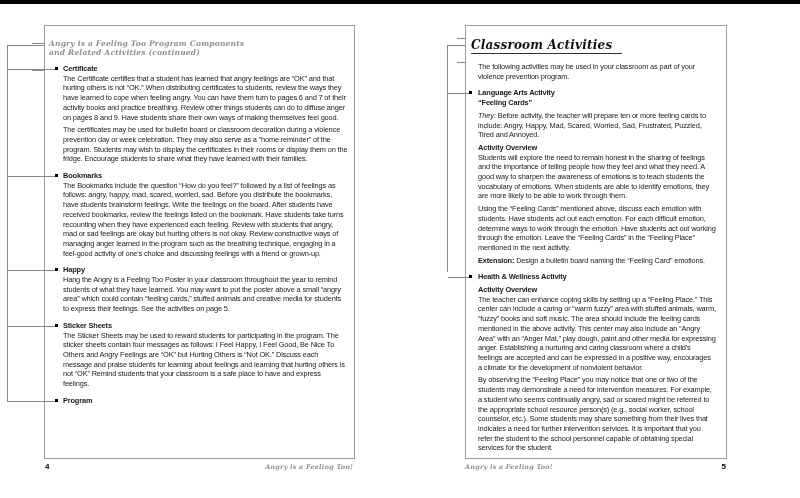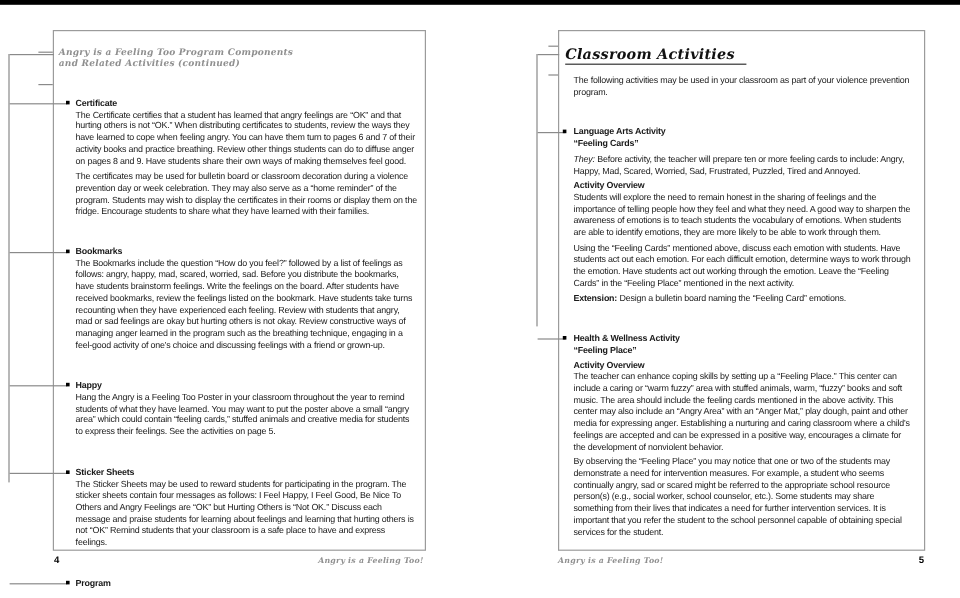--- a/index.html
+++ b/index.html
@@ -10,39 +10,39 @@
     font-family:"Liberation Sans", sans-serif;
     color:#1a1a1a;
     overflow:hidden;
   }
   .top-bar {
     position:absolute; left:0; top:0; width:800px; height:4px;
     background:#000000;
   }
   .page-wrap { position:absolute; top:25px; }
   .page-wrap.left  { left:44px;  width:311px; }
-  .page-wrap.right { left:465px; width:306px; }
+  .page-wrap.right { left:465px; width:262px; }
   .page-box {
     position:relative;
     width:100%; height:434px;
     border:1px solid #9b9b9b;
     background:#ffffff;
   }
   .page-wrap.left  .page-box { padding:14px 6px 0 18px; }
   .page-wrap.right .page-box { padding:12px 10px 0 12px; }
 
   
   .btext, .sec-head, .sub-head, .ov-head {
     font-size:7.4px;
     line-height:9.7px;
     letter-spacing:-0.15px;
     color:#1a1a1a;
   }
   .para { margin-bottom:3px; }
-  .section { margin-top:24px; position:relative; }
+  .section { margin-top:7px; position:relative; }
   .sec-head { font-weight:bold; position:relative; }
   .sub-head { font-weight:bold; }
   .ov-head  { font-weight:bold; margin-top:3px; }
   .note-block { margin-top:3px; }
   .it { font-style:italic; }
   .bd { font-weight:bold; }
 
   
   .script {
     font-family:"DejaVu Serif", serif;
@@ -177,21 +177,20 @@
       <div class="sub-head">“Feeling Cards”</div>
       <div class="btext para note-block"><span class="it">They:</span><span> Before activity, the teacher will prepare ten or more feeling cards to include: Angry, Happy, Mad, Scared, Worried, Sad, Frustrated, Puzzled, Tired and Annoyed.</span></div>
       <div class="ov-head">Activity Overview</div>
       <div class="btext para">Students will explore the need to remain honest in the sharing of feelings and the importance of telling people how they feel and what they need. A good way to sharpen the awareness of emotions is to teach students the vocabulary of emotions. When students are able to identify emotions, they are more likely to be able to work through them.</div>
       <div class="btext para">Using the “Feeling Cards” mentioned above, discuss each emotion with students. Have students act out each emotion. For each difficult emotion, determine ways to work through the emotion. Have students act out working through the emotion. Leave the “Feeling Cards” in the “Feeling Place” mentioned in the next activity.</div>
       <div class="btext para"><span class="bd">Extension:</span><span> Design a bulletin board naming the “Feeling Card” emotions.</span></div>
     </div>
 
     <div class="section">
       <div class="sec-head tick-row tick-sec">Health &amp; Wellness Activity</div>
-      <div class="sub-head">“Feeling Place”</div>
       <div class="ov-head">Activity Overview</div>
       <div class="btext para">The teacher can enhance coping skills by setting up a “Feeling Place.” This center can include a caring or “warm fuzzy” area with stuffed animals, warm, “fuzzy” books and soft music. The area should include the feeling cards mentioned in the above activity. This center may also include an “Angry Area” with an “Anger Mat,” play dough, paint and other media for expressing anger. Establishing a nurturing and caring classroom where a child's feelings are accepted and can be expressed in a positive way, encourages a climate for the development of nonviolent behavior.</div>
       <div class="btext para">By observing the “Feeling Place” you may notice that one or two of the students may demonstrate a need for intervention measures. For example, a student who seems continually angry, sad or scared might be referred to the appropriate school resource person(s) (e.g., social worker, school counselor, etc.). Some students may share something from their lives that indicates a need for further intervention services. It is important that you refer the student to the school personnel capable of obtaining special services for the student.</div>
     </div>
   </div>
 
   <div class="footer-script script">Angry is a Feeling Too!</div>
   <div class="footer-num">5</div>
 </div>
 

